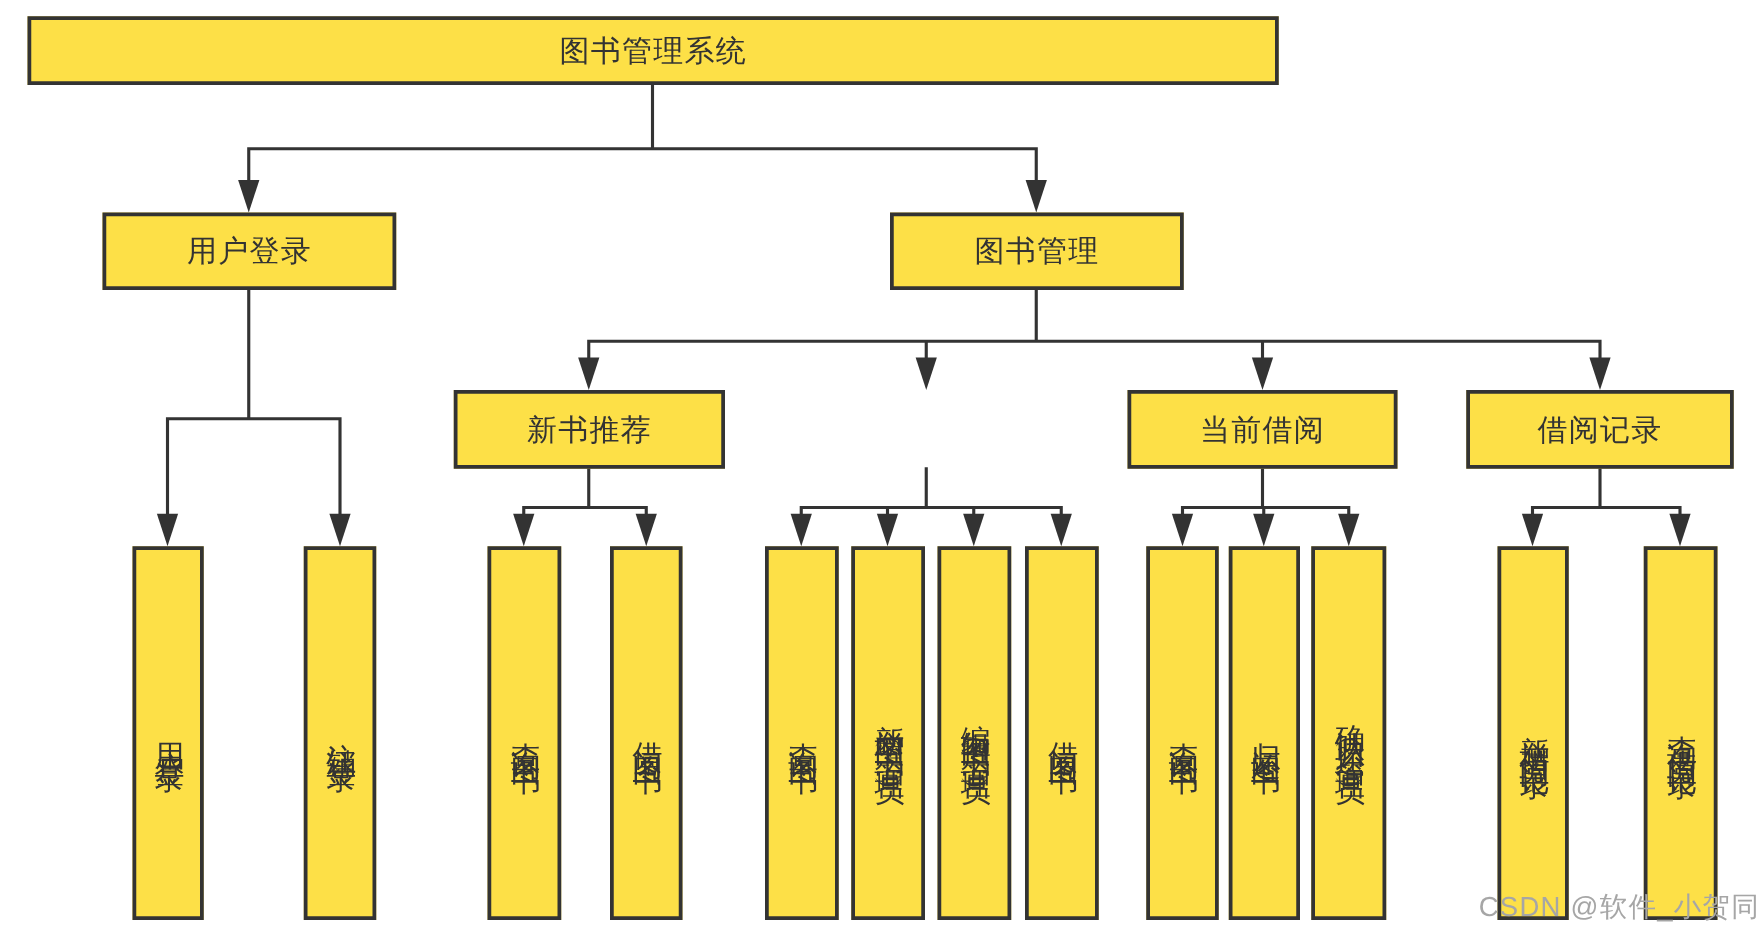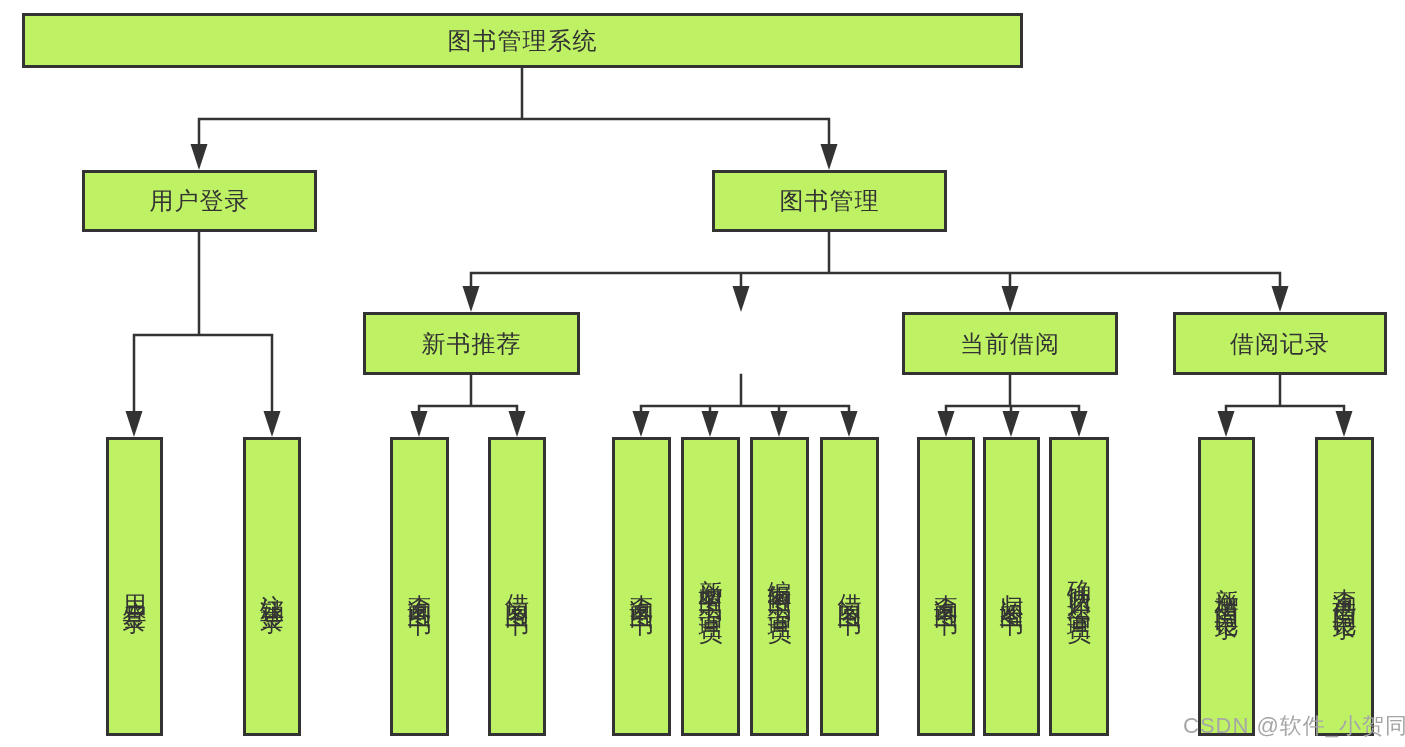--- a/index.html
+++ b/index.html
@@ -3,21 +3,21 @@
 <meta charset="utf-8">
 <style>
   html,body{margin:0;padding:0;background:#ffffff;}
   .stage{
     position:relative;width:1405px;height:747px;background:#ffffff;
     font-family:"Liberation Sans","DejaVu Sans",sans-serif;color:#333333;
     overflow:hidden;
   }
   .wires{position:absolute;left:0;top:0;width:1405px;height:747px;}
   .box{
-    position:absolute;box-sizing:border-box;background:#bef264;
+    position:absolute;box-sizing:border-box;background:#fde047;
     border:3px solid #333333;display:flex;align-items:center;justify-content:center;
     font-size:24px;letter-spacing:1px;white-space:nowrap;
   }
   .vbox{letter-spacing:0;}
   .vbox span{
     writing-mode:vertical-rl;text-orientation:mixed;
     line-height:1;letter-spacing:6px;font-size:24px;white-space:nowrap;
   }
   .watermark{
     position:absolute;left:1183px;top:711px;

